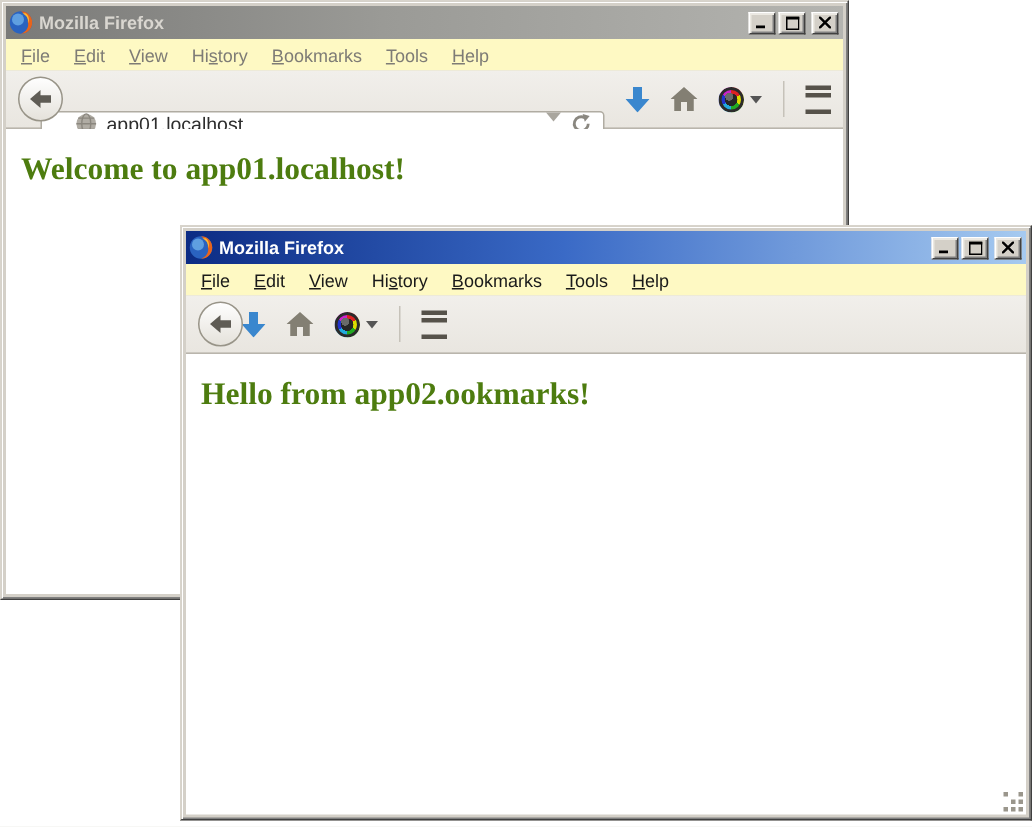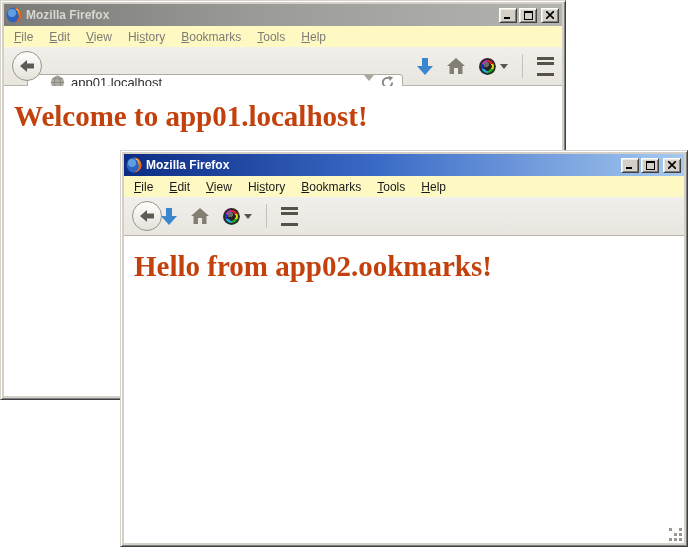--- a/index.html
+++ b/index.html
@@ -54,21 +54,21 @@
   .wheel{width:17px;height:17px;border-radius:50%;
          background:radial-gradient(circle at 42% 38%,#6a6a6a 0 18%,transparent 19%),
                     radial-gradient(circle at 50% 50%,#262626 0 34%,transparent 35%),
                     conic-gradient(#d22 0 60deg,#dd0 60deg 120deg,#2a2 120deg 180deg,#2ad 180deg 240deg,#23c 240deg 300deg,#c2c 300deg 360deg);
          box-shadow:inset 0 0 0 2px #2b2b2b;}
   .caret{width:0;height:0;border-left:4px solid transparent;border-right:4px solid transparent;
          border-top:5px solid #555;margin-left:4px;}
 
   .content{flex:1;background:#ffffff;position:relative;overflow:hidden;}
   .content h1{font-family:"Liberation Serif","DejaVu Serif",serif;font-weight:bold;
-              font-size:29px;color:#c2410c;margin:14px 0 0 10px;white-space:nowrap;}
+              font-size:21px;color:#4d7c0f;margin:14px 0 0 10px;white-space:nowrap;}
 
   .grip{position:absolute;right:1px;bottom:1px;width:14px;height:14px;}
   .grip::before{content:"";position:absolute;left:0;top:0;width:3px;height:3px;background:#9a968c;
         box-shadow:10px 0 0 #9a968c, 5px 5px 0 #9a968c, 10px 5px 0 #9a968c,
                    0 10px 0 #9a968c, 5px 10px 0 #9a968c, 10px 10px 0 #9a968c;}
   .grip::before{left:auto;right:11px;top:auto;bottom:11px;
         box-shadow:10px 0 0 #9a968c, 5px 5px 0 #9a968c, 10px 5px 0 #9a968c,
                    0 10px 0 #9a968c, 5px 10px 0 #9a968c, 10px 10px 0 #9a968c;}
 </style>
 </head>

